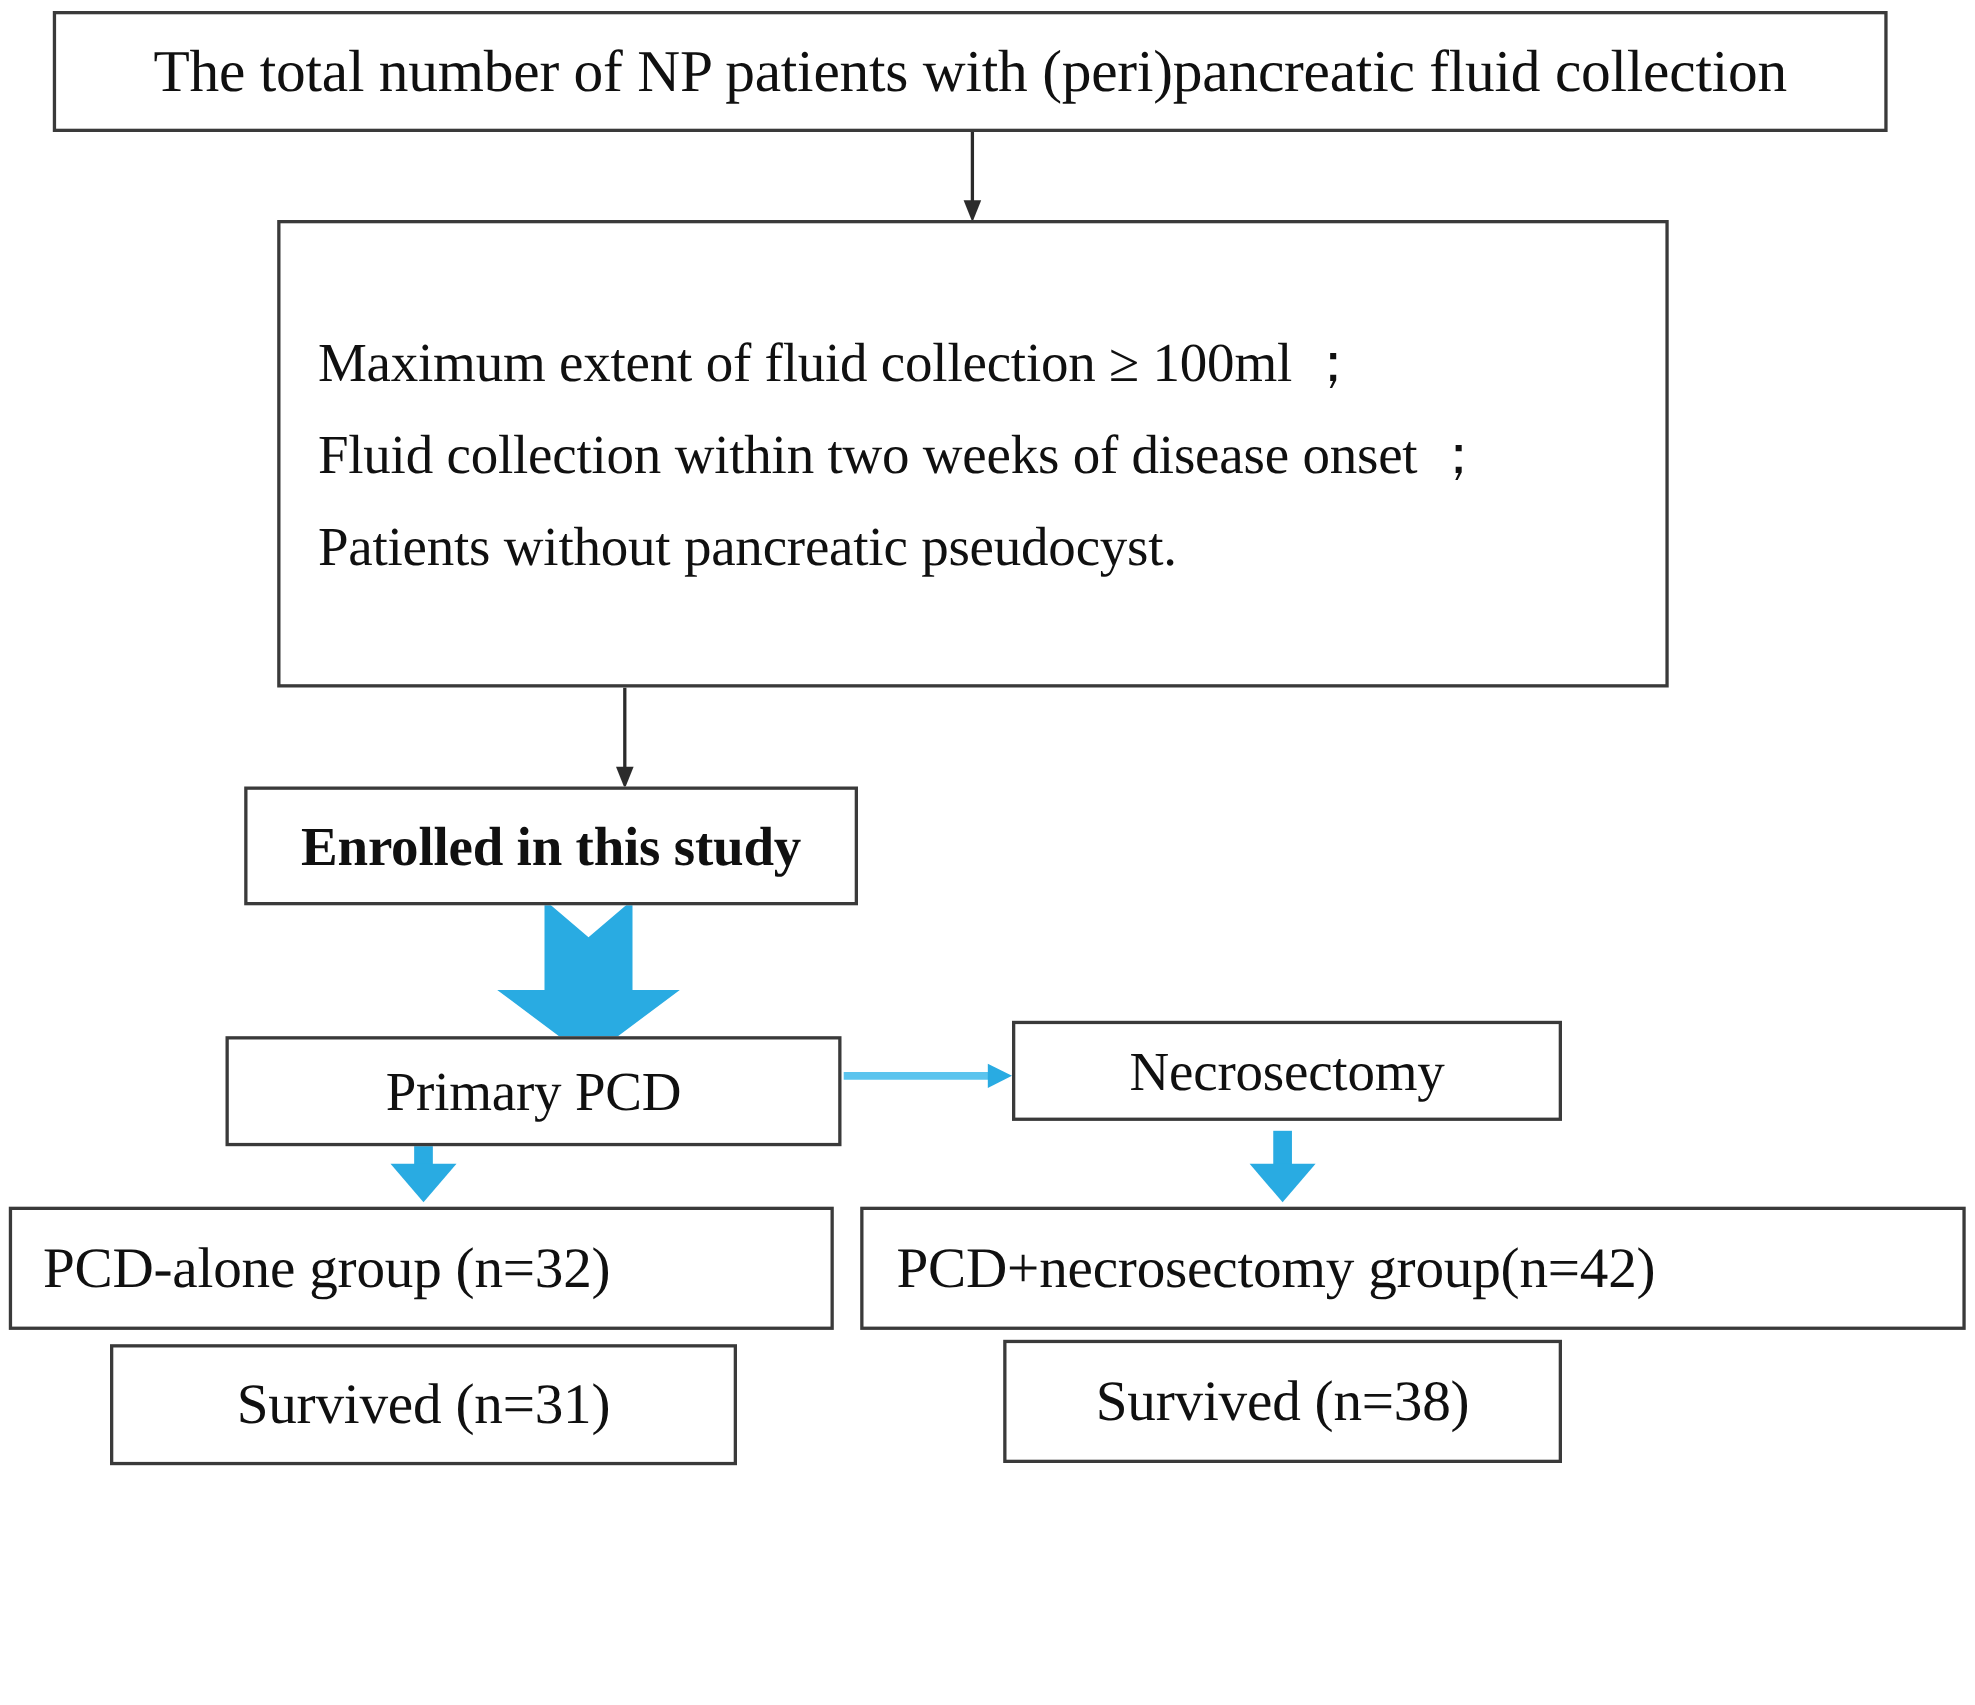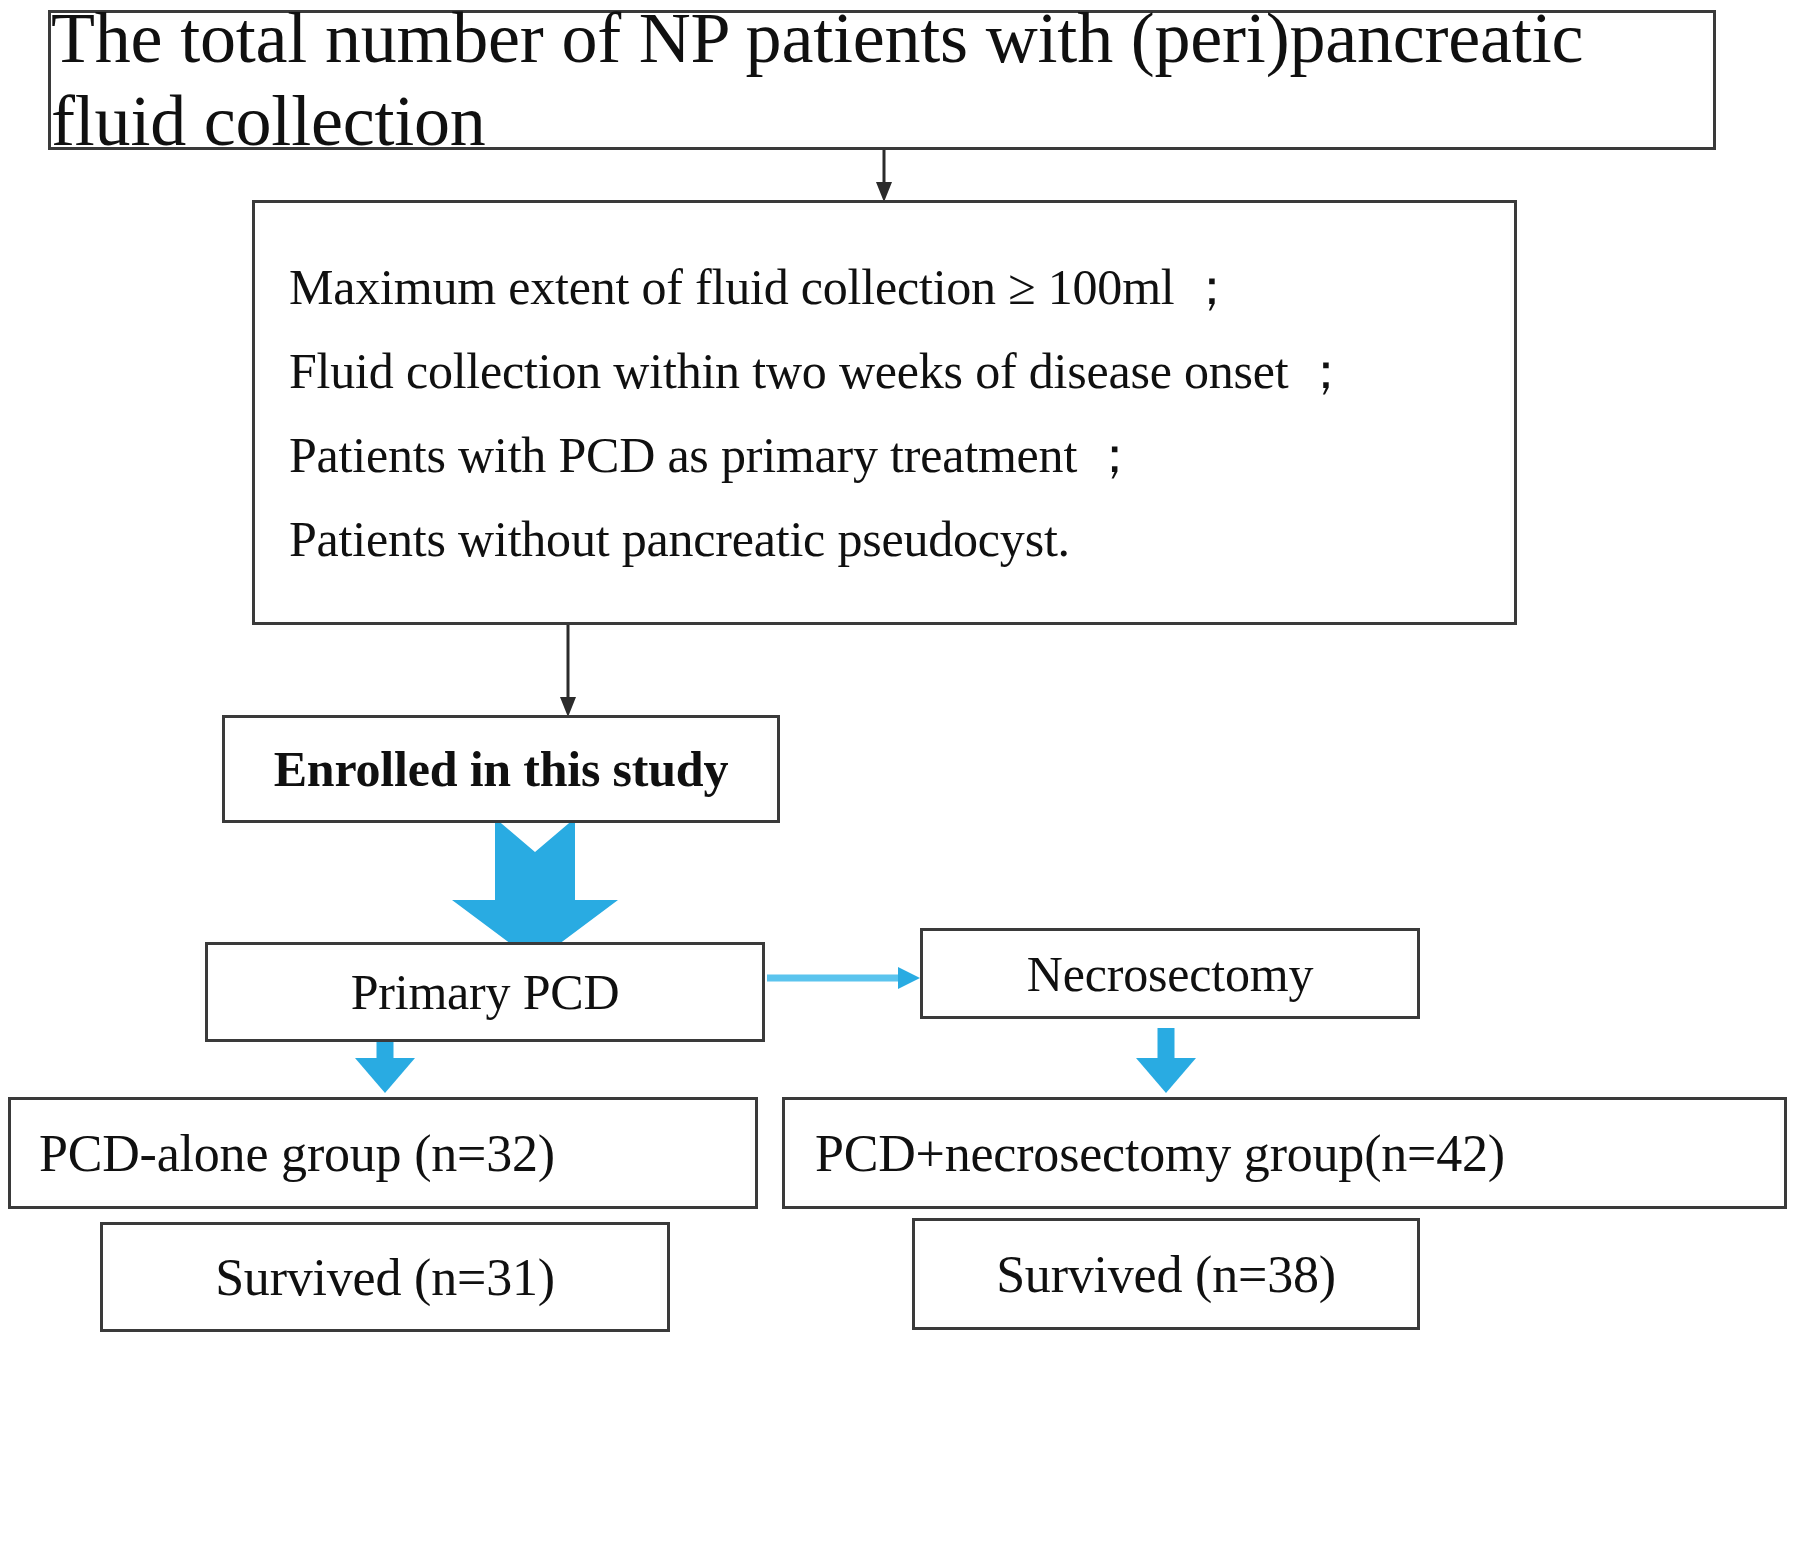--- a/index.html
+++ b/index.html
@@ -24,23 +24,23 @@
     align-items: center;
     color: #101010;
     font-family: "Liberation Serif", "DejaVu Serif", serif;
     letter-spacing: -0.2px;
   }
   .box.center { justify-content: center; }
   .box.left  { justify-content: flex-start; }
 
   
   #box-total {
-    left: 48px; top: 10px; width: 1668px; height: 140px;
+    left: 48px; top: 10px; width: 1668px; height: 110px;
     justify-content: center;
-    font-size: 72px;
+    font-size: 54px;
   }
   #box-criteria {
     left: 252px; top: 200px; width: 1265px; height: 425px;
     flex-direction: column;
     justify-content: center;
     align-items: flex-start;
     padding: 18px 0 18px 34px;
     font-size: 50px;
   }
   #box-criteria .crit-line {
@@ -135,21 +135,20 @@
     </g>
   </svg>
 
   <div class="box center" id="box-total">
     <span>The total number of NP patients with (peri)pancreatic fluid collection</span>
   </div>
 
   <div class="box" id="box-criteria">
     <div class="crit-line">Maximum extent of fluid collection ≥ 100ml ；</div>
     <div class="crit-line">Fluid collection within two weeks of disease onset ；</div>
-    <div class="crit-line">Patients with PCD as primary treatment ；</div>
     <div class="crit-line">Patients without pancreatic pseudocyst.</div>
   </div>
 
   <div class="box center" id="box-enrolled">
     <span>Enrolled in this study</span>
   </div>
 
   <div class="box center" id="box-primary">
     <span>Primary PCD</span>
   </div>

